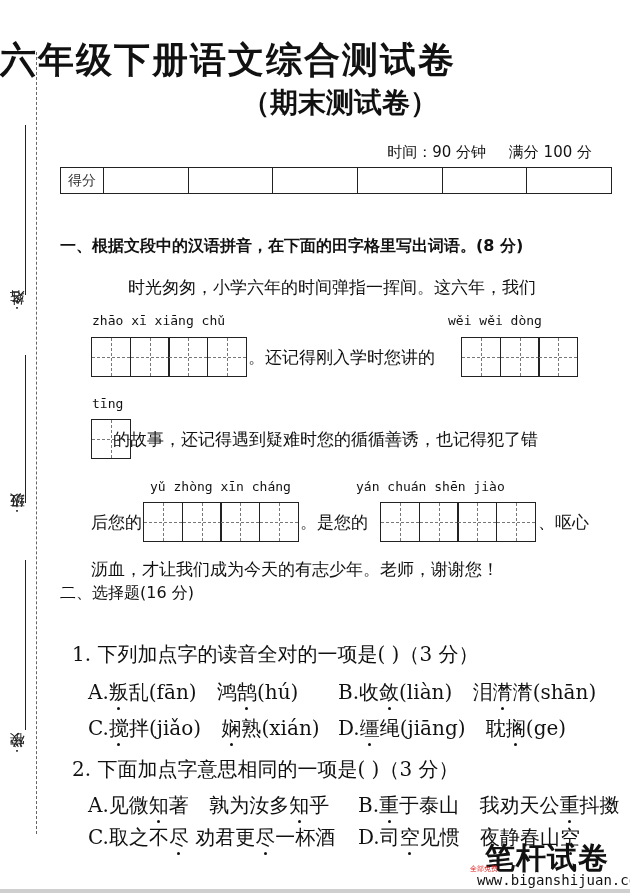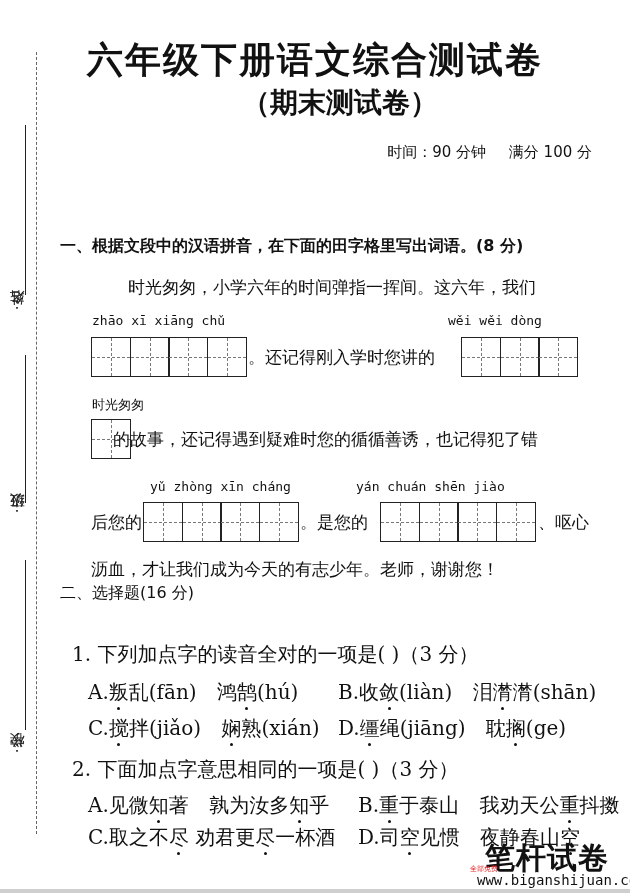--- a/index.html
+++ b/index.html
@@ -10,21 +10,21 @@
   .binding-dash {
     position: absolute; left: 36px; top: 52px; height: 782px; width: 0;
     border-left: 1px dashed #666;
   }
   .bind-line { position: absolute; left: 25px; width: 0; border-left: 1px solid #222; }
   .bind-label {
     position: absolute; left: 8px; writing-mode: vertical-rl; transform: rotate(180deg);
     font-size: 15px; font-family: "DejaVu Sans", sans-serif; color: #222;
   }
   .title {
-    position: absolute; left: 0; width: 630px; top: 36px; text-align: center;
+    position: absolute; left: 0; width: 630px; top: 36px; 
     font-family: "DejaVu Sans", sans-serif; font-weight: bold; font-size: 36px; letter-spacing: 2px;
   }
   .subtitle {
     position: absolute; left: 0; width: 680px; top: 84px; text-align: center;
     font-family: "DejaVu Sans", sans-serif; font-weight: bold; font-size: 28px;
   }
   .meta { position: absolute; right: 38px; top: 143px; font-size: 15px; font-family: "DejaVu Sans", sans-serif; }
   .meta span { margin-left: 4px; }
   table.score {
     position: absolute; left: 60px; top: 167px; width: 552px; border-collapse: collapse;
@@ -65,20 +65,29 @@
 
 <div class="title">六年级下册语文综合测试卷</div>
 <div class="subtitle">（期末测试卷）</div>
 <div class="meta">
   <span>时间：90 分钟</span>
   <span style="margin-left:18px">满分 100 分</span>
 </div>
 
 <table class="score">
   <tbody>
+  <tr>
+    <td class="first">得分</td>
+    <td></td>
+    <td></td>
+    <td></td>
+    <td></td>
+    <td></td>
+    <td></td>
+  </tr>
 </tbody>
   </table>
 
 <div class="section-head" style="top:236px">一、根据文段中的汉语拼音，在下面的田字格里写出词语。(8 分)</div>
 <div class="para" style="left:128px;top:276px">时光匆匆，小学六年的时间弹指一挥间。这六年，我们</div>
 
 <div class="pinyin" style="left:92px;top:313px">zhāo  xī  xiāng chǔ</div>
 <div class="grid" style="left:91px;top:337px">
   <div class="cell"></div>
   <div class="cell"></div>
@@ -86,21 +95,21 @@
   <div class="cell"></div>
 </div>
 <div class="para" style="left:248px;top:346px">。还记得刚入学时您讲的</div>
 <div class="pinyin" style="left:448px;top:313px">wěi  wěi  dòng</div>
 <div class="grid" style="left:461px;top:337px">
   <div class="cell"></div>
   <div class="cell"></div>
   <div class="cell"></div>
 </div>
 
-<div class="pinyin" style="left:92px;top:396px">时光匆匆</div>
+<div class="pinyin" style="left:92px;top:396px">tīng</div>
 <div class="grid" style="left:91px;top:419px">
   <div class="cell"></div>
 </div>
 <div class="para" style="left:113px;top:428px">的故事，还记得遇到疑难时您的循循善诱，也记得犯了错</div>
 
 <div class="para" style="left:91px;top:511px">后您的</div>
 <div class="pinyin" style="left:150px;top:479px">yǔ  zhòng xīn cháng</div>
 <div class="grid" style="left:143px;top:502px">
   <div class="cell"></div>
   <div class="cell"></div>

